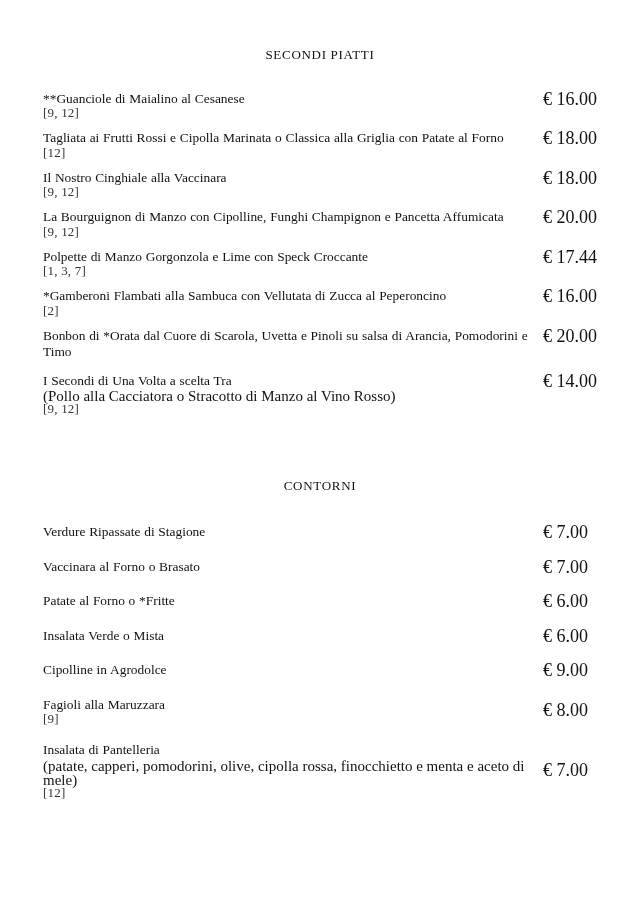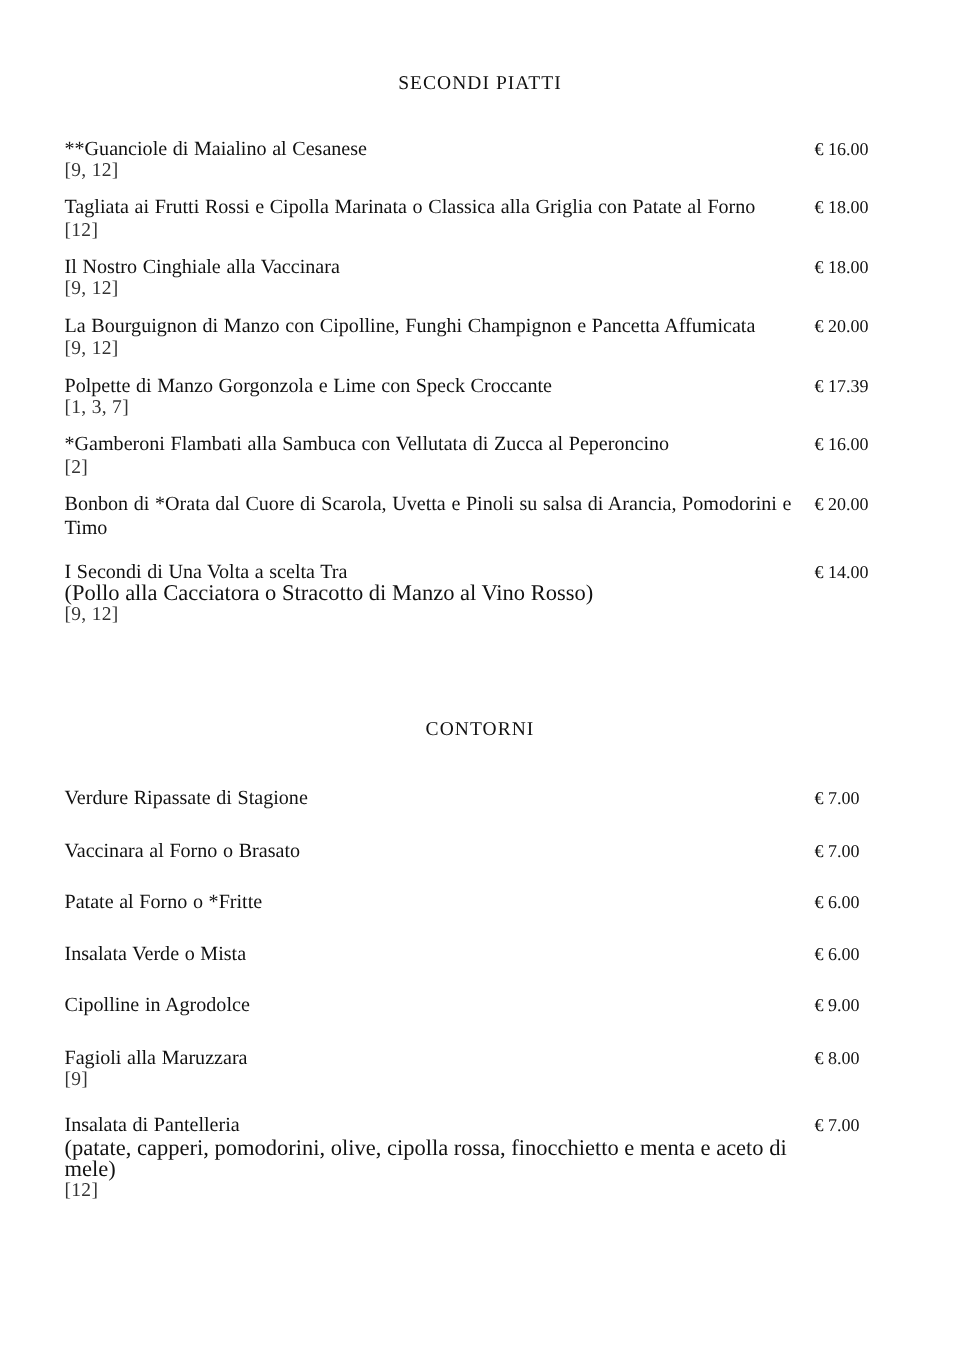--- a/index.html
+++ b/index.html
@@ -44,21 +44,21 @@
   #list-secondi { margin-top: 28px; }
   #list-contorni { margin-top: 30px; }
 
   .menu-item {
     display: flex;
     align-items: flex-start;
     padding: 0 0 0 43px;
     margin-bottom: 12px;
   }
 
-  #list-contorni .menu-item { margin-bottom: 18px; }
+  #list-contorni .menu-item { margin-bottom: 18px; align-items: center; }
 
   .item-text {
     width: 500px;
     flex: 0 0 500px;
   }
 
   .item-name {
     font-size: 13.4px;
     line-height: 16.5px;
     color: #111111;
@@ -74,21 +74,21 @@
   .item-allergens {
     font-size: 13px;
     line-height: 11px;
     color: #333333;
     letter-spacing: 0.2px;
   }
 
   .item-price {
     flex: 0 0 auto;
     width: 74px;
-    font-size: 12px;
+    font-size: 18px;
     line-height: 16.5px;
     color: #111111;
     text-align: left;
     white-space: nowrap;
   }
 </style>
 </head>
 <body>
 
 <div class="page">
@@ -122,21 +122,21 @@
           <div class="item-name">La Bourguignon di Manzo con Cipolline, Funghi Champignon e Pancetta Affumicata</div>
           <div class="item-allergens">[9, 12]</div>
         </div>
         <div class="item-price">€ 20.00</div>
       </li>
       <li class="menu-item">
         <div class="item-text">
           <div class="item-name">Polpette di Manzo Gorgonzola e Lime con Speck Croccante</div>
           <div class="item-allergens">[1, 3, 7]</div>
         </div>
-        <div class="item-price">€ 17.39</div>
+        <div class="item-price">€ 17.44</div>
       </li>
       <li class="menu-item">
         <div class="item-text">
           <div class="item-name">*Gamberoni Flambati alla Sambuca con Vellutata di Zucca al Peperoncino</div>
           <div class="item-allergens">[2]</div>
         </div>
         <div class="item-price">€ 16.00</div>
       </li>
       <li class="menu-item">
         <div class="item-text">

